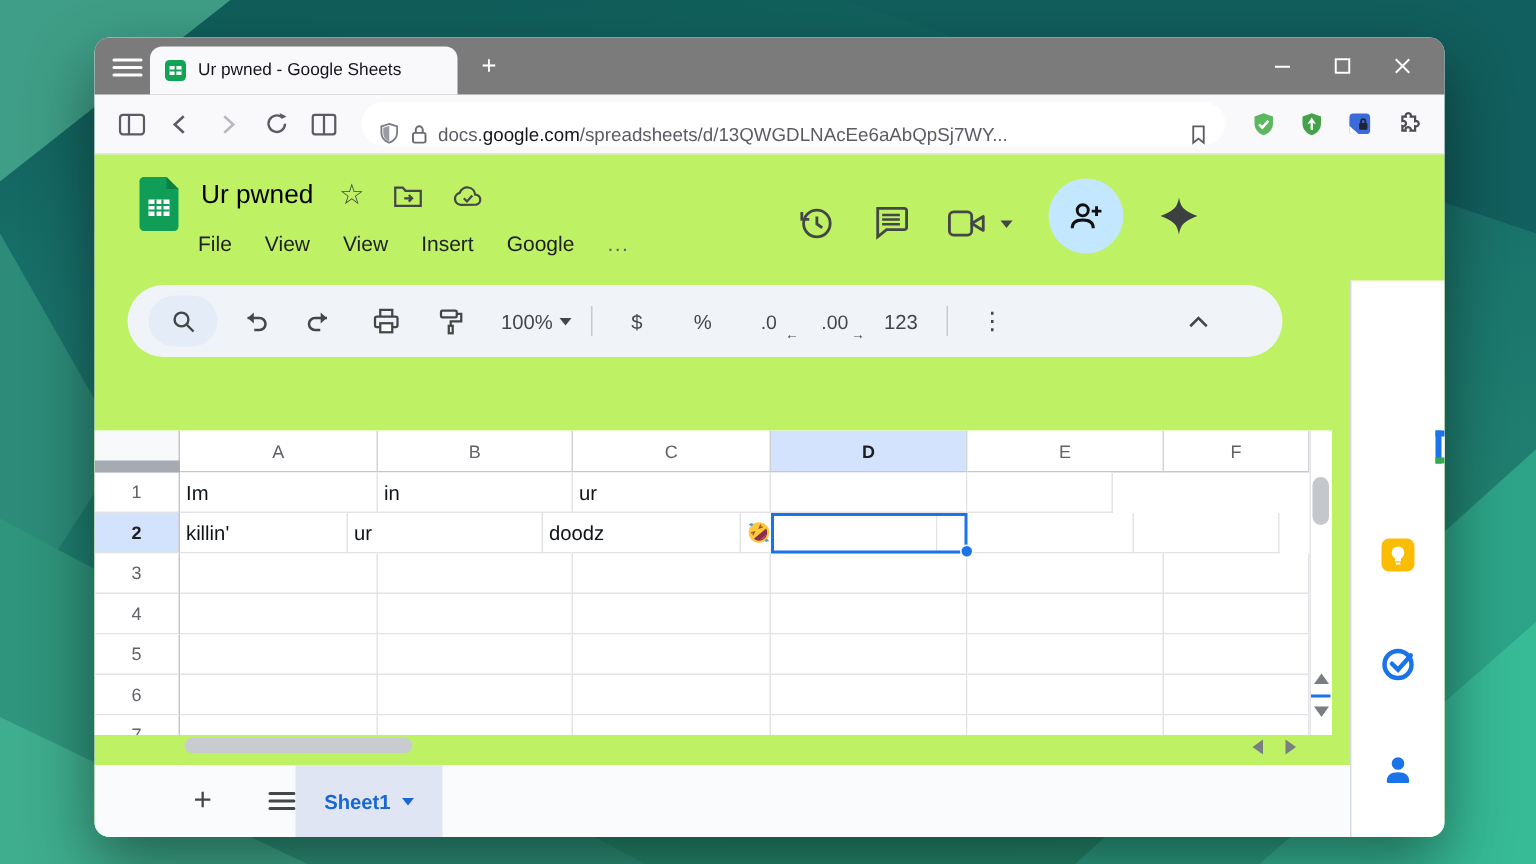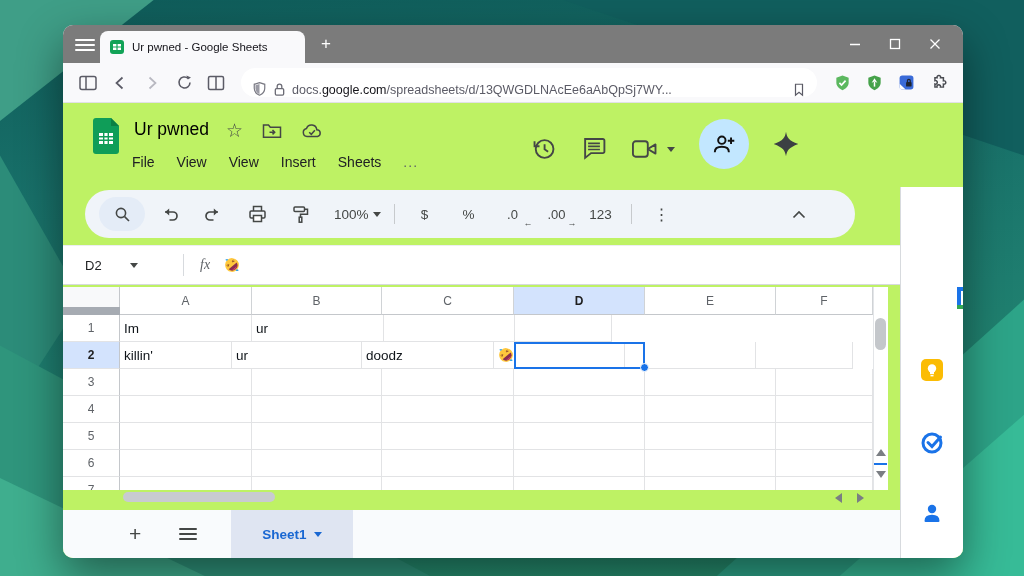--- a/index.html
+++ b/index.html
@@ -87,21 +87,21 @@
   .freeze-line{position:absolute;left:811px;top:176px;width:13px;height:2px;background:#1a73e8;}
   .tri-down{left:813px;top:184px;border-left:5px solid transparent;border-right:5px solid transparent;border-top:7px solid #7a7e83;}
   .hscroll-thumb{position:absolute;left:60px;top:389px;width:152px;height:10px;border-radius:5px;background:#c8cbd0;}
   .tri-left{left:772px;top:390px;border-top:5px solid transparent;border-bottom:5px solid transparent;border-right:7px solid #7a7e83;}
   .tri-right{left:794px;top:390px;border-top:5px solid transparent;border-bottom:5px solid transparent;border-left:7px solid #7a7e83;}
   
   .sheetbar{position:absolute;left:0;top:407px;width:837px;height:48px;background:#f9fbfd;display:flex;align-items:center;}
   .sb-add{margin-left:66px;font-size:21px;color:#444746;}
   .sb-all{margin-left:38px;width:18px;}
   .sb-all i{display:block;height:2px;background:#444746;margin:3px 0;border-radius:1px;}
-  .sheet-tab{margin-left:34px;height:48px;width:122px;background:#dfe5f2;display:flex;align-items:center;justify-content:center;gap:8px;}
+  .sheet-tab{height:48px;width:98px;background:#dfe5f2;display:flex;align-items:center;justify-content:center;gap:8px;}
   .sheet-tab span{font-size:13.5px;font-weight:700;color:#1967d2;}
   .blue-caret{width:0;height:0;border-left:4px solid transparent;border-right:4px solid transparent;border-top:5px solid #1967d2;}
   
   .sidepanel{position:absolute;left:837px;top:84px;width:63px;height:371px;background:#fff;border-left:1px solid #d7dade;box-sizing:border-box;}
   .sp-icon{position:absolute;left:19px;width:24px;height:24px;display:flex;align-items:center;justify-content:center;}
   svg{display:block;}
 </style>
 </head>
 <body>
 
@@ -247,21 +247,21 @@
         <path d="M6 13.5 a4 4 0 0 1 -.5 -7.9 a5.3 5.3 0 0 1 10.3 1.1 a3.4 3.4 0 0 1 .8 6.7z" fill="none" stroke="#444746" stroke-width="1.5"></path>
         <path d="M8.2 9.2 l2.1 2.1 l3.6 -4" fill="none" stroke="#444746" stroke-width="1.5"></path>
       </svg>
     </div>
 
     <div class="menubar">
       <span class="menu-item">File</span>
       <span class="menu-item">View</span>
       <span class="menu-item">View</span>
       <span class="menu-item">Insert</span>
-      <span class="menu-item">Sheets</span>
+      <span class="menu-item">Google</span>
       <span class="menu-item menu-more">...</span>
     </div>
 
     <div class="hdr-icons">
       <svg width="26" height="26" viewBox="0 0 22 22">
         <circle cx="11.5" cy="11" r="7.5" fill="none" stroke="#444746" stroke-width="1.6"></circle>
         <path d="M3 4.5 v4.2 h4.2" fill="none" stroke="#444746" stroke-width="1.6"></path>
         <path d="M11.5 7 v4.3 l3 2.1" fill="none" stroke="#444746" stroke-width="1.6"></path>
       </svg>
       <svg width="26" height="26" viewBox="0 0 22 22">
@@ -340,56 +340,36 @@
       <span class="tbtn">123</span>
       <span class="tsep"></span>
       <span class="tbtn more-dots">⋮</span>
       <span class="tbtn collapse">
         <svg width="14" height="9" viewBox="0 0 14 9">
           <path d="M1.5 7.5 L7 2 L12.5 7.5" fill="none" stroke="#444746" stroke-width="1.7"></path>
         </svg>
       </span>
     </div>
 
-    <div class="fxbar">
-      <span class="namebox">
-        <span>D2</span>
-        <span class="caret"></span>
-      </span>
-      <span class="fxsep"></span>
-      <span class="fx">fx</span>
-      <span style="display:flex;align-items:center;">
-        <svg width="16" height="16" viewBox="0 0 20 20">
-          <g transform="rotate(-40 10 10)">
-            <circle cx="10" cy="10" r="8.6" fill="#ffc83d"></circle>
-            <path d="M3.4 11.3 a6.7 6.7 0 0 0 13.2 0 z" fill="#8a2e4f"></path>
-            <path d="M6.4 14.6 a4.8 4.8 0 0 0 7.2 0 a10 10 0 0 1 -7.2 0 z" fill="#e2447e"></path>
-            <path d="M4.6 6 l2.7 1.2 l-2.7 1.2" fill="none" stroke="#9c5a28" stroke-width="1.1"></path>
-            <path d="M15.4 6 l-2.7 1.2 l2.7 1.2" fill="none" stroke="#9c5a28" stroke-width="1.1"></path>
-          </g>
-          <path d="M1.6 3.4 q2.2 -2 3.8 -.2 q-1.6 2.8 -3.8 .2z" fill="#35a3e8"></path>
-          <path d="M18.4 16.6 q-2.2 2 -3.8 .2 q1.6 -2.8 3.8 -.2z" fill="#35a3e8"></path>
-        </svg>
-      </span>
-    </div>
 
     <div class="grid-area">
       <div id="grid">
           <div class="g-row">
             <div class="g-corner"></div>
             <div class="g-colhdr" style="width: 132px;">A</div>
             <div class="g-colhdr" style="width: 130px;">B</div>
             <div class="g-colhdr" style="width: 132px;">C</div>
             <div class="g-colhdr hl" style="width: 131px;">D</div>
             <div class="g-colhdr" style="width: 131px;">E</div>
             <div class="g-colhdr" style="width: 97px;">F</div>
           </div>
           <div class="g-row" style="height: 27px;">
             <div class="g-rowhdr">1</div>
             <div class="g-cell" style="width: 132px;">Im</div>
+            <div class="g-cell" style="width: 130px;">in</div>
             <div class="g-cell" style="width: 132px;">ur</div>
             <div class="g-cell" style="width: 131px;"></div>
             <div class="g-cell" style="width: 97px;"></div>
           </div>
           <div class="g-row" style="height: 27px;">
             <div class="g-rowhdr hl">2</div>
             <div class="g-cell" style="width: 112px;">killin'</div>
             <div class="g-cell" style="width: 130px;">ur</div>
             <div class="g-cell" style="width: 132px;">doodz</div>
             <div class="g-cell" style="width: 131px;">

